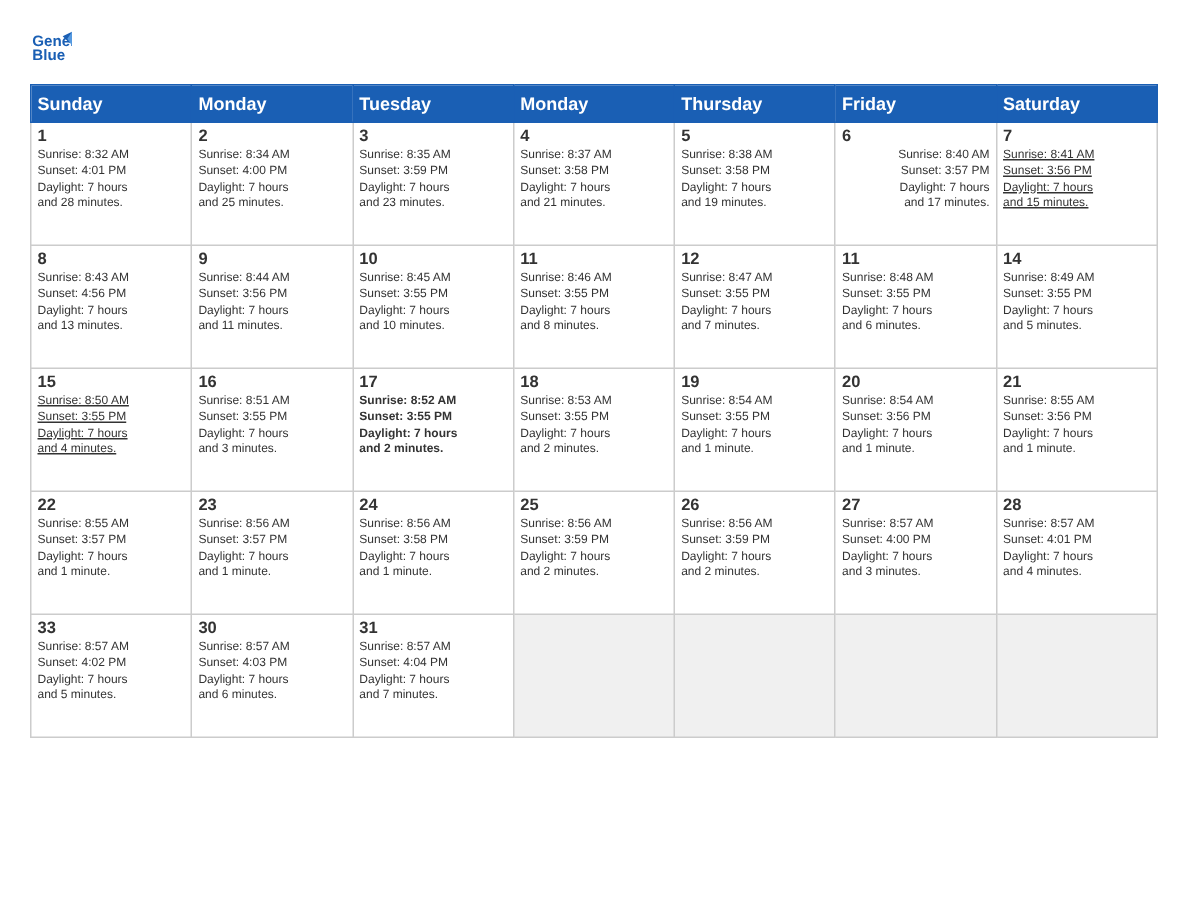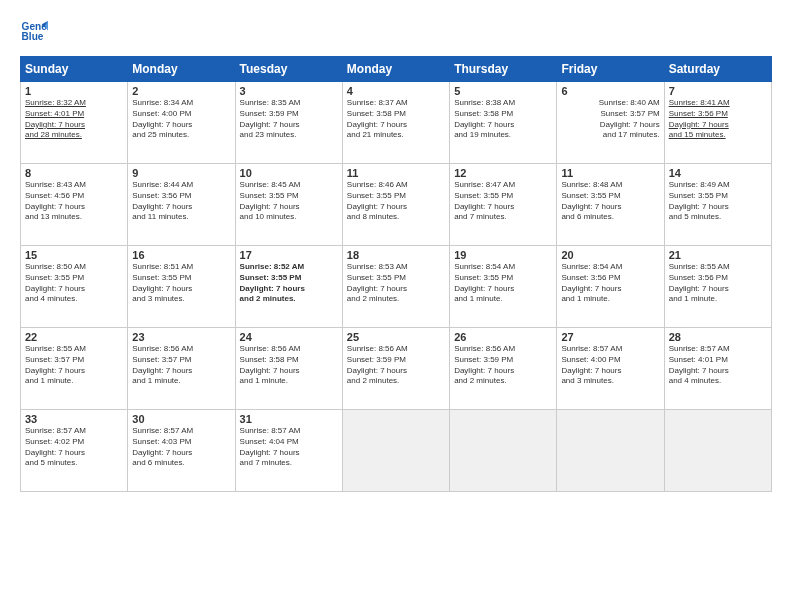--- a/index.html
+++ b/index.html
@@ -113,21 +113,21 @@
           <th>Monday</th>
           <th>Thursday</th>
           <th>Friday</th>
           <th>Saturday</th>
         </tr>
     </thead>
     <tbody id="cal-body">
     <tr>
           <td>
             <span class="day-num">1</span>
-            <div class="day-info" style="white-space: pre-line; text-decoration: underline;">Sunrise: 8:32 AM
+            <div class="day-info" style="white-space: pre-line;">Sunrise: 8:32 AM
 Sunset: 4:01 PM
 Daylight: 7 hours
 and 28 minutes.</div>
           </td>
           <td>
             <span class="day-num">2</span>
             <div class="day-info" style="white-space: pre-line;">Sunrise: 8:34 AM
 Sunset: 4:00 PM
 Daylight: 7 hours
 and 25 minutes.</div>
@@ -215,21 +215,21 @@
             <span class="day-num">14</span>
             <div class="day-info" style="white-space: pre-line;">Sunrise: 8:49 AM
 Sunset: 3:55 PM
 Daylight: 7 hours
 and 5 minutes.</div>
           </td>
         </tr>
         <tr>
           <td>
             <span class="day-num">15</span>
-            <div class="day-info" style="white-space: pre-line;">Sunrise: 8:50 AM
+            <div class="day-info" style="white-space: pre-line; text-decoration: underline;">Sunrise: 8:50 AM
 Sunset: 3:55 PM
 Daylight: 7 hours
 and 4 minutes.</div>
           </td>
           <td>
             <span class="day-num">16</span>
             <div class="day-info" style="white-space: pre-line;">Sunrise: 8:51 AM
 Sunset: 3:55 PM
 Daylight: 7 hours
 and 3 minutes.</div>

